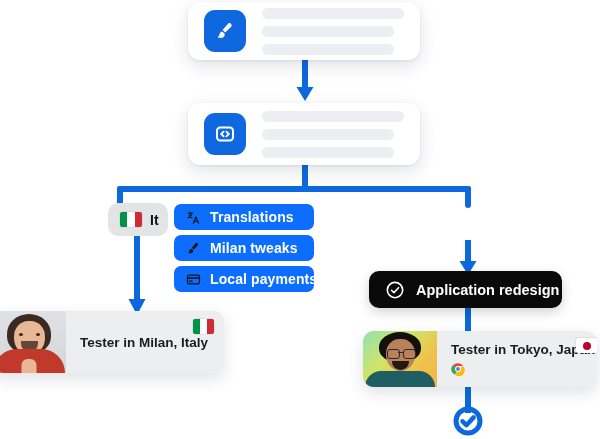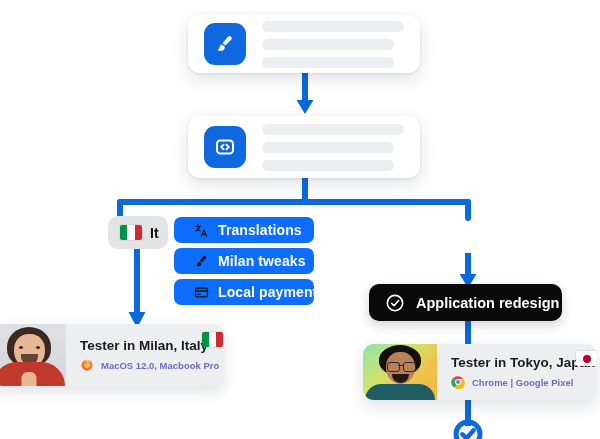--- a/index.html
+++ b/index.html
@@ -3,21 +3,21 @@
 <meta charset="utf-8">
 <style>
   html,body{margin:0;padding:0;}
   body{
     width:600px;height:439px;
     background:#ffffff;
     font-family:"Liberation Sans", sans-serif;
     overflow:hidden;
     position:relative;
   }
-  .stage{position:absolute;inset:0;margin-top:13px;}
+  .stage{position:absolute;inset:0;}
 
   
   .conn{position:absolute;background:#0b69dd;}
   svg.arrow{position:absolute;overflow:visible;}
 
   
   .skel-card{
     position:absolute;
     background:#ffffff;
     border-radius:12px;
@@ -67,21 +67,21 @@
   }
 
   
   .chips{position:absolute;display:flex;flex-direction:column;gap:5px;}
   .chip{
     background:#0d6efd;
     border-radius:7px;
     height:26px;
     display:flex;align-items:center;
     gap:9px;
-    padding:0 20px;
+    padding:0 12px;
     box-sizing:border-box;
   }
   .chip .glyph{width:15px;height:15px;flex:0 0 15px;display:flex;align-items:center;justify-content:center;}
   .chip .txt{
     color:#ffffff;font-size:14px;font-weight:700;white-space:nowrap;letter-spacing:.1px;
   }
 
   
   .black-pill{
     position:absolute;
@@ -247,34 +247,20 @@
       <div class="hair" style="left:15px;top:3px;width:44px;height:40px;background:#3a2a22;"></div>
       <div class="face" style="left:22px;top:10px;width:31px;height:34px;background:#e7b796;"></div>
       <div style="position:absolute;left:27px;top:22px;width:4px;height:3px;border-radius:50%;background:#3a2a22;"></div>
       <div style="position:absolute;left:44px;top:22px;width:4px;height:3px;border-radius:50%;background:#3a2a22;"></div>
       <div style="position:absolute;left:29px;top:30px;width:17px;height:11px;border-radius:0 0 10px 10px;background:#4a332a;opacity:.85;"></div>
       <div class="shirt" style="bottom:0;width:72px;height:24px;background:#c0392b;"></div>
       <div style="position:absolute;left:50%;bottom:0;transform:translateX(-50%);width:15px;height:14px;background:#e7b796;border-radius:6px 6px 0 0;"></div>
     </div>
     <div class="body">
       <div class="name">Tester in Milan, Italy</div>
-      <div class="meta">
-        <span style="display:flex;">
-          <svg width="14" height="14" viewBox="0 0 24 24">
-            <circle cx="12" cy="12.4" r="9.4" fill="#ff7139"></circle>
-            <path d="M12 3c4 0 6.6 2 7.8 4.6 -1.6 -1.2 -3.6 -1.4 -5.2 -.6 1.4 .9 2.4 2.3 2.6 4
-                     .3 3 -2 5.6 -5 5.8 -2.8 .2 -5.2 -1.8 -5.4 -4.5 -.1 -1.6 .6 -2.9 1.8 -3.6
-                     -.5 1.5 .1 2.8 1.2 3.4 -.5 -2.3 .6 -4.6 2.6 -5.8 -2.2 -.3 -3.9 .5 -4.9 1.8
-                     C8 5.2 9.8 3 12 3z" fill="#ffbd4f"></path>
-            <path d="M4.3 9.3C3.1 12.6 4.2 16.7 7.3 19c3.8 2.8 9 2.2 11.9 -1.1
-                     -2.3 2 -5.6 2.4 -8.2 .9 -3 -1.7 -4.3 -5 -3.4 -8.1 -1 .4 -1.8 1.1 -2.3 2z" fill="#e1584b" opacity=".55"></path>
-          </svg>
-        </span>
-        <span class="mtxt">MacOS 12.0, Macbook Pro</span>
-      </div>
       <span class="corner-flag flag-it" style="width:21px;height:15px;top:8px;right:10px;"></span>
     </div>
   </div>
 
   <div class="tester" style="left:363px;top:331px;width:234px;height:56px;">
     <div class="avatar av-tokyo">
       <div class="hair" style="left:16px;top:1px;width:42px;height:30px;background:#15100e;"></div>
       <div class="face" style="left:23px;top:8px;width:29px;height:32px;background:#b9815a;"></div>
       <div style="position:absolute;left:24px;top:18px;width:11px;height:8px;border:1.4px solid #2a2a2a;border-radius:3px;"></div>
       <div style="position:absolute;left:40px;top:18px;width:11px;height:8px;border:1.4px solid #2a2a2a;border-radius:3px;"></div>
@@ -289,19 +275,18 @@
           <svg width="14" height="14" viewBox="0 0 24 24">
             <circle cx="12" cy="12" r="10" fill="#ffffff"></circle>
             <path d="M12 2a10 10 0 0 1 8.66 5H12a5 5 0 0 0 -4.33 2.5L4.2 4.6A10 10 0 0 1 12 2z" fill="#ea4335"></path>
             <path d="M4.2 4.6 7.67 9.5A5 5 0 0 0 9.9 16.6l-3.5 5.0A10 10 0 0 1 4.2 4.6z" fill="#34a853"></path>
             <path d="M20.66 7A10 10 0 0 1 6.4 21.6l3.5 -5A5 5 0 0 0 16.33 9.5z" fill="#fbbc05"></path>
             <path d="M20.66 7H12a5 5 0 0 0 -2.1 9.6l-3.5 5A10 10 0 0 0 20.66 7z" fill="#fbbc05" opacity="0"></path>
             <circle cx="12" cy="12" r="4.3" fill="#ffffff"></circle>
             <circle cx="12" cy="12" r="3.3" fill="#4285f4"></circle>
           </svg>
         </span>
-        <span class="mtxt">Chrome | Google Pixel</span>
       </div>
       <span class="corner-flag flag-jp" style="width:21px;height:15px;top:7px;right:12px;"></span>
     </div>
   </div>
 
 </div>
 
 </body></html>

